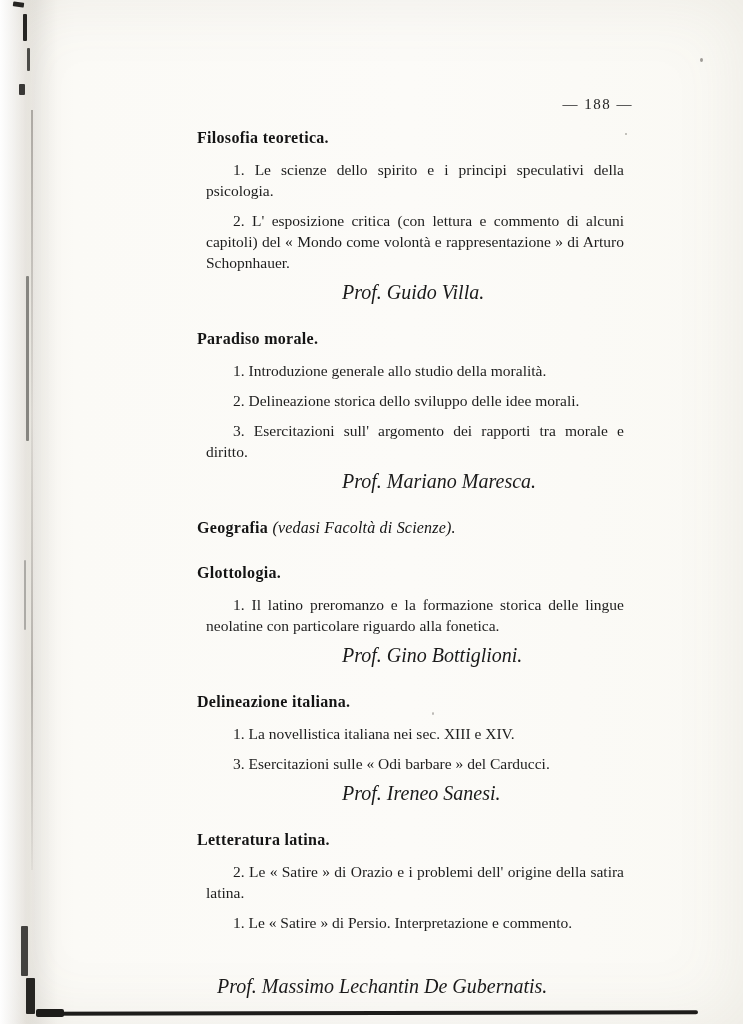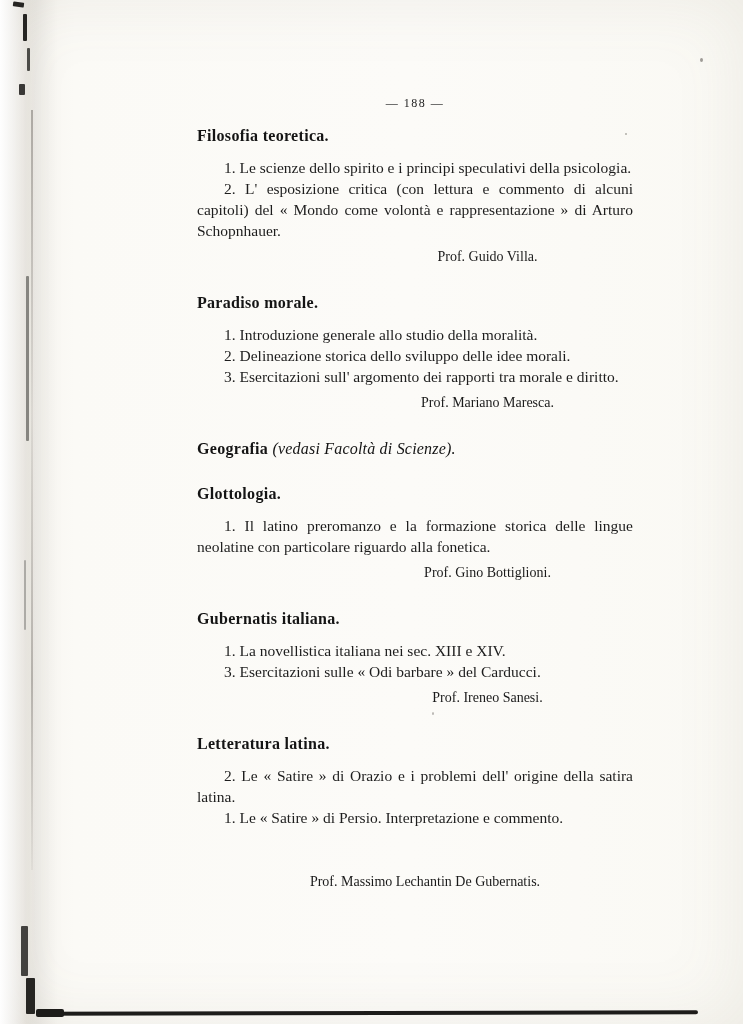--- a/index.html
+++ b/index.html
@@ -18,52 +18,52 @@
   }
   .gutter {
     position: absolute; left: 0; top: 0; width: 58px; height: 100%;
     background: linear-gradient(90deg, rgba(255,255,255,0.9) 0%, rgba(190,185,175,0.25) 45%, rgba(0,0,0,0.05) 62%, rgba(0,0,0,0) 100%);
     pointer-events: none;
   }
   .content {
     position: absolute; left: 197px; top: 96px; width: 436px;
   }
   .page-number {
-    text-align: center;
-    font-size: 12px;
+    text-align: right;
+    font-size: 15px;
     letter-spacing: 1.5px;
     margin: 0 0 16px 0;
     color: #222;
   }
   .section { margin-bottom: 27px; }
   .heading {
     font-size: 16px;
     font-weight: bold;
     margin: 5px 0 12px 0;
     letter-spacing: 0.3px;
     color: #141414;
   }
   .heading .note {
     font-weight: normal;
     font-style: italic;
     letter-spacing: 0.2px;
     text-align: right;
   }
   .item {
-    margin: 0;
+    margin: 9px;
     text-indent: 27px;
     text-align: justify;
     font-size: 15.5px;
     line-height: 21px;
     color: #1d1d1d;
   }
   .prof {
-    font-size: 14px;
+    font-style: italic;
+    font-size: 20px;
     line-height: 21px;
-    text-align: center;
     padding-left: 145px;
     margin: 5px 0 0 0;
     color: #1a1a1a;
   }
   .prof.wide { padding-left: 20px; margin-top: 43px; }
 
   
   .mark { position: absolute; background: #262522; border-radius: 1px; }
   .m1 { left: 13px; top: 2px;  width: 11px; height: 5px; transform: rotate(8deg); }
   .m2 { left: 23px; top: 14px; width: 4px;  height: 27px; }
@@ -132,21 +132,21 @@
       <h2 class="heading"><span>Geografia</span> <span class="note">(vedasi Facoltà di Scienze).</span></h2>
     </section>
 
     <section class="section">
       <h2 class="heading">Glottologia.</h2>
       <p class="item">1. Il latino preromanzo e la formazione storica delle lingue neolatine con particolare riguardo alla fonetica.</p>
       <p class="prof">Prof. Gino Bottiglioni.</p>
     </section>
 
     <section class="section">
-      <h2 class="heading">Gubernatis italiana.</h2>
+      <h2 class="heading">Delineazione italiana.</h2>
       <p class="item">1. La novellistica italiana nei sec. XIII e XIV.</p>
       <p class="item">3. Esercitazioni sulle « Odi barbare » del Carducci.</p>
       <p class="prof">Prof. Ireneo Sanesi.</p>
     </section>
 
     <section class="section">
       <h2 class="heading">Letteratura latina.</h2>
       <p class="item">2. Le « Satire » di Orazio e i problemi dell' origine della satira latina.</p>
       <p class="item">1. Le « Satire » di Persio. Interpretazione e commento.</p>
       <p class="prof wide">Prof. Massimo Lechantin De Gubernatis.</p>

